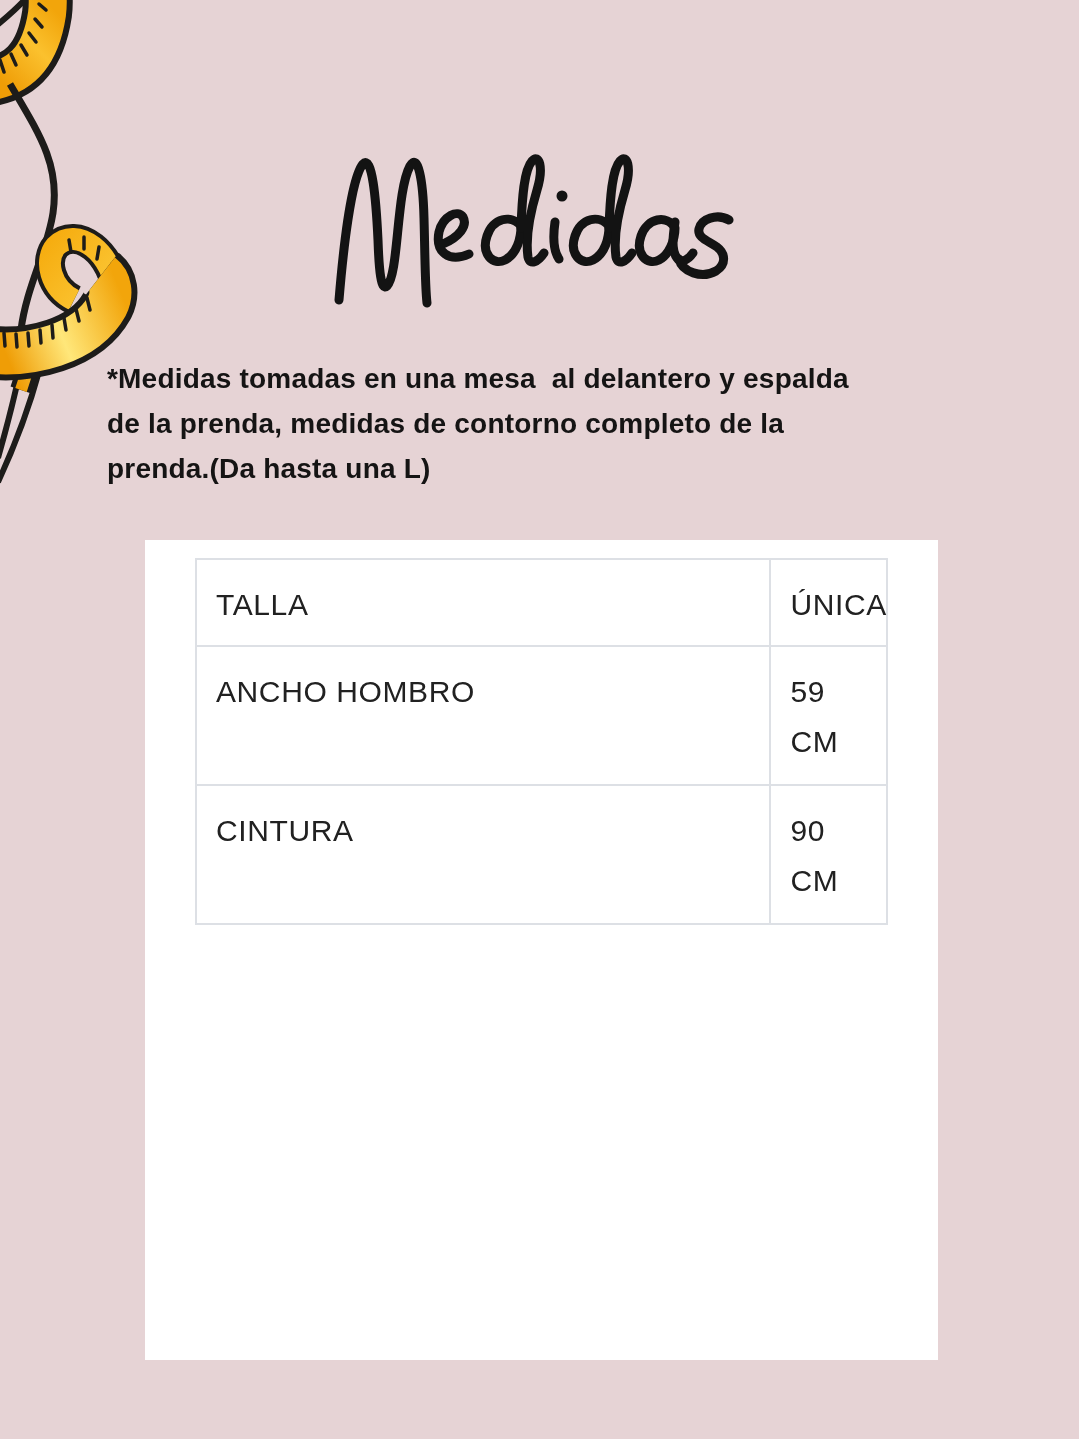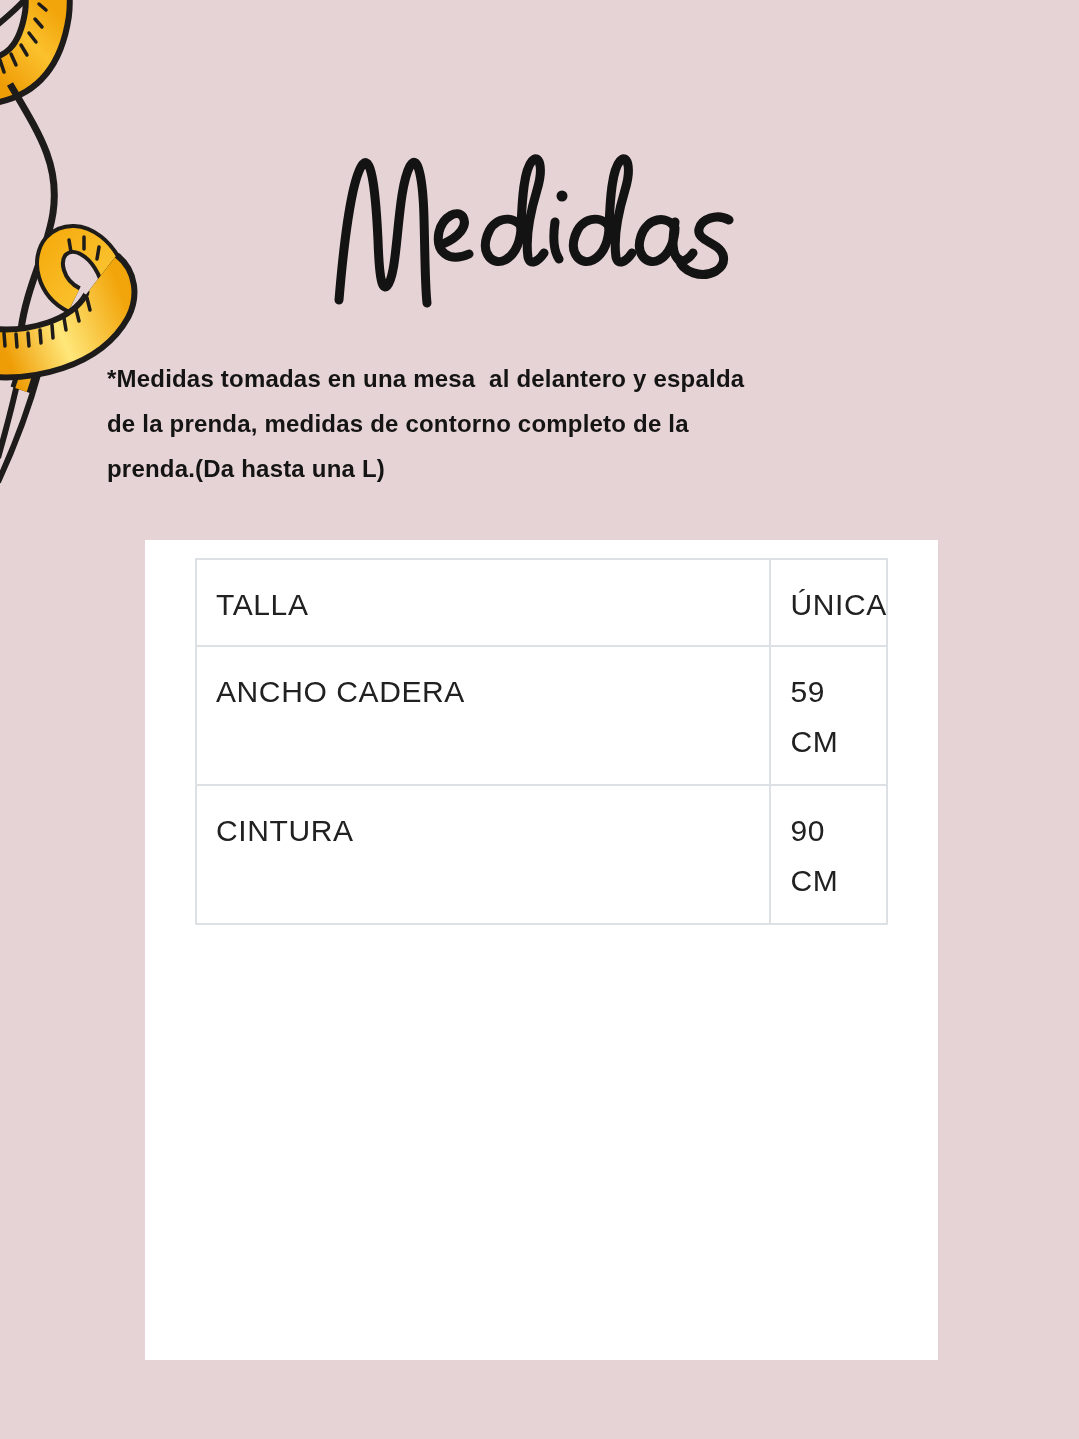--- a/index.html
+++ b/index.html
@@ -12,21 +12,21 @@
   }
   .tape-svg { position:absolute; left:0; top:0; width:140px; height:530px; }
   .title-wrap { position:absolute; left:325px; top:140px; width:435px; height:170px; }
   .title-svg { width:435px; height:170px; display:block; }
   .sr-only {
     position:absolute; width:1px; height:1px; overflow:hidden;
     clip:rect(0 0 0 0); white-space:nowrap;
   }
   .note {
     position:absolute; left:107px; top:356px; width:930px;
-    font-size:24px; font-weight:bold; line-height:45px;
+    font-size:28px; font-weight:bold; line-height:45px;
     color:#151414; letter-spacing:0.2px;
     white-space:pre-wrap;
   }
   .card {
     position:absolute; left:145px; top:540px;
     width:793px; height:820px;
     background:#ffffff;
   }
   table.size-table {
     position:absolute; left:50px; top:18px;
@@ -149,21 +149,21 @@
 prenda.(Da hasta una L)</div>
 
   <div class="card">
     <table class="size-table">
       <tbody>
         <tr class="row-header">
           <td class="col-label">TALLA</td>
           <td class="col-value">ÚNICA</td>
         </tr>
         <tr class="row-measure">
-          <td class="col-label">ANCHO CADERA</td>
+          <td class="col-label">ANCHO HOMBRO</td>
           <td class="col-value">59
 CM</td>
         </tr>
         <tr class="row-measure">
           <td class="col-label">CINTURA</td>
           <td class="col-value">90
 CM</td>
         </tr>
       </tbody>
     </table>

